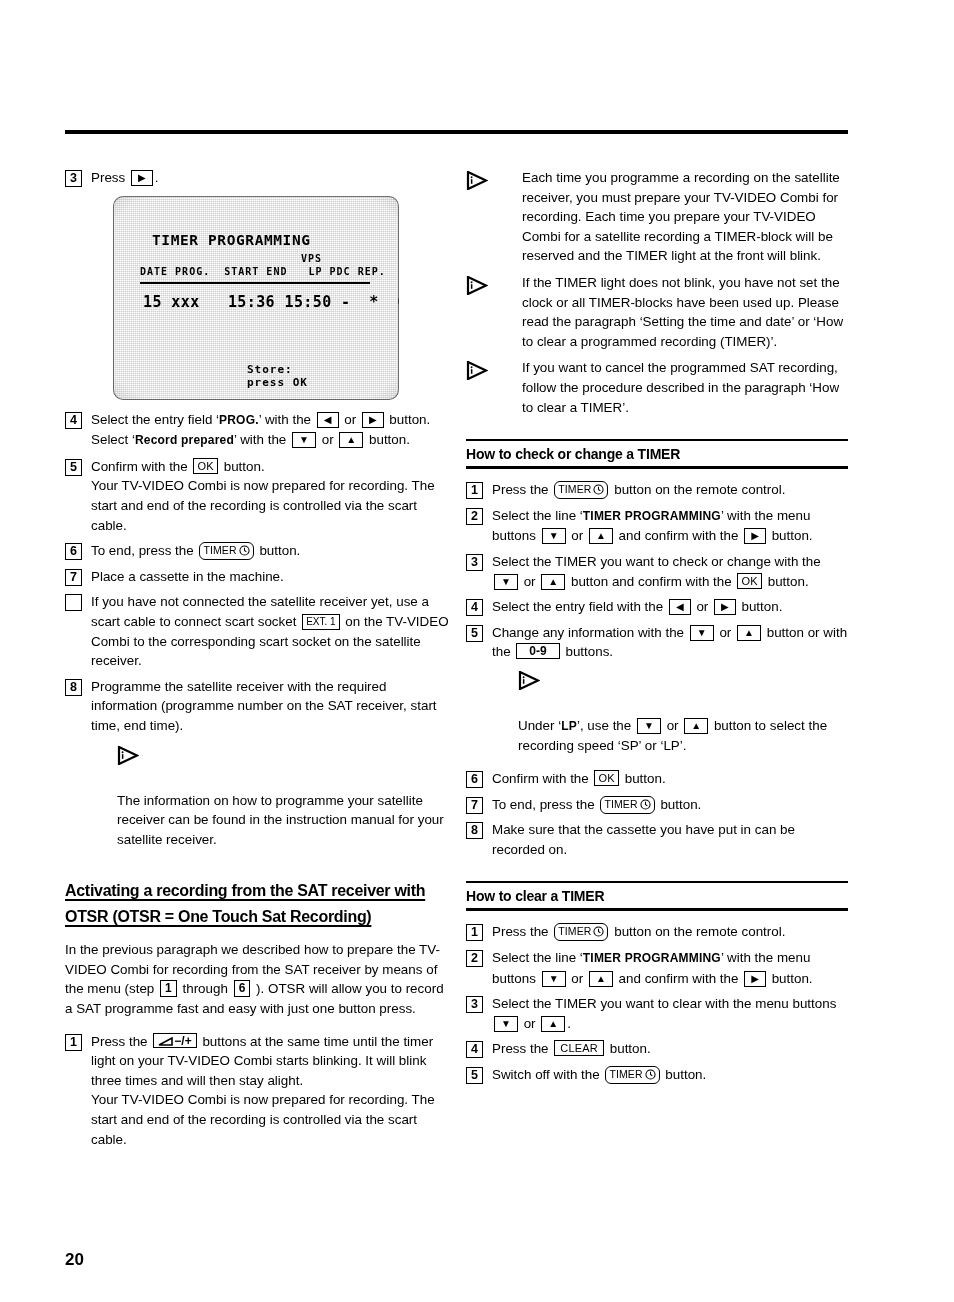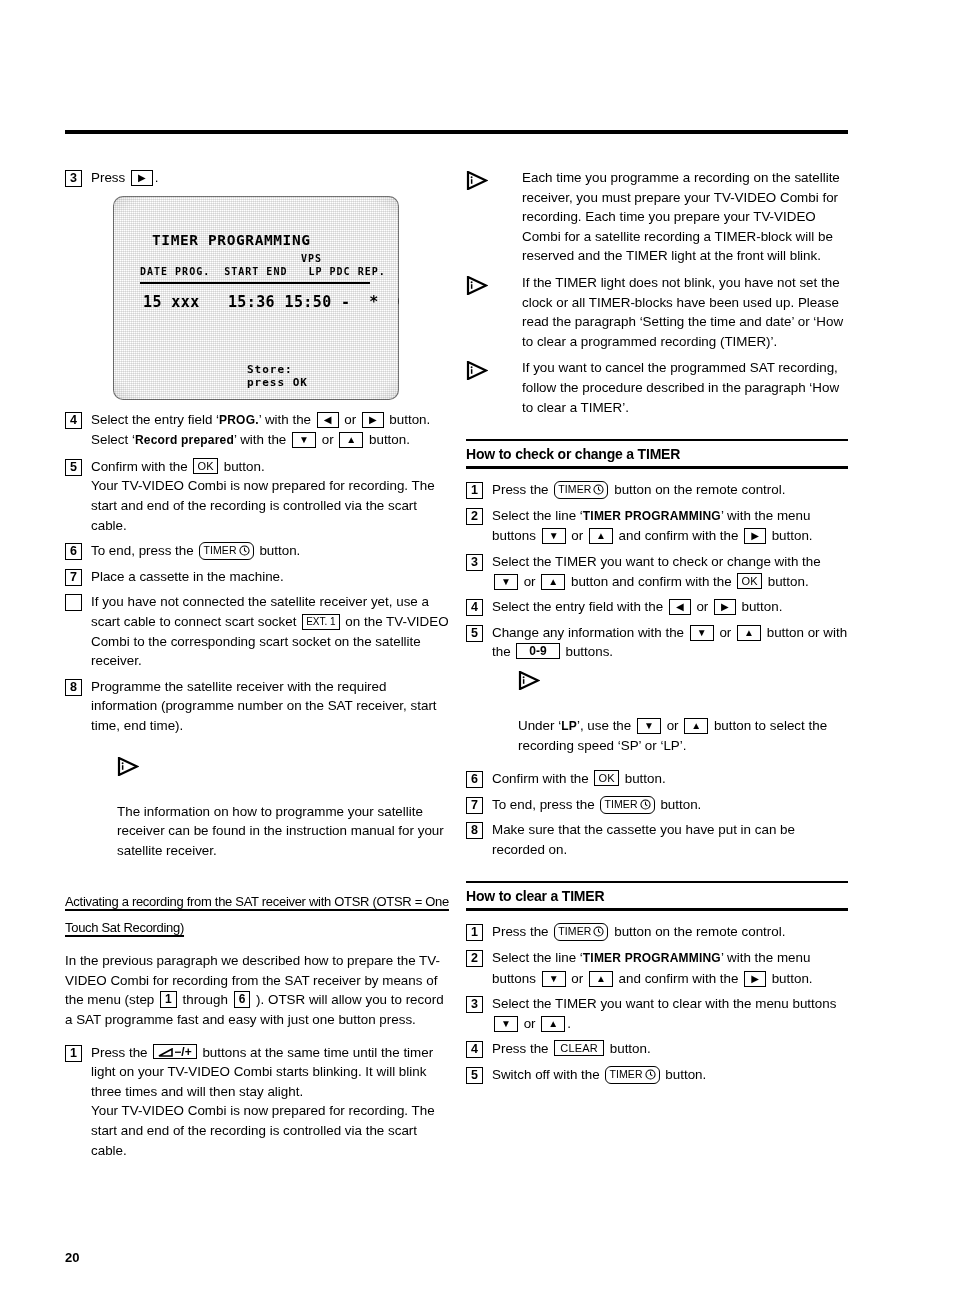--- a/index.html
+++ b/index.html
@@ -62,21 +62,21 @@
 
   
   .sec{margin-top:22px;}
   .sec .rule-top{height:2px;background:#000;width:100%;}
   .sec h2{
     font-size:14px;font-weight:bold;margin:5px 0 4px 0;letter-spacing:-0.2px;
   }
   .sec .rule-bot{height:3px;background:#000;width:100%;margin-bottom:11px;}
 
   .h-underline{
-    font-size:13px;font-weight:normal;line-height:26px;margin:22px 0 10px 0;
+    font-size:16px;font-weight:bold;line-height:26px;margin:22px 0 10px 0;
     letter-spacing:-0.3px;
   }
   .h-underline span{
     text-decoration:underline;text-decoration-thickness:2.4px;text-underline-offset:3px;
   }
 
   
   .tv-wrap{margin:8px 0 10px 48px;}
   .tv{
     position:relative;width:286px;height:204px;
@@ -105,21 +105,21 @@
     font-weight:bold;font-size:10px;letter-spacing:1px;white-space:pre;}
   .tv-hr{position:absolute;left:11px;top:73px;width:230px;height:2.2px;background:#000;}
   .tv-row{position:absolute;left:14px;top:84px;font-family:"DejaVu Sans Mono", monospace;
     font-weight:bold;font-size:15px;letter-spacing:.4px;white-space:pre;}
   .tv-store1{position:absolute;left:118px;top:154px;font-family:"DejaVu Sans Mono", monospace;
     font-weight:bold;font-size:11px;letter-spacing:1px;}
   .tv-store2{position:absolute;left:118px;top:167px;font-family:"DejaVu Sans Mono", monospace;
     font-weight:bold;font-size:11px;letter-spacing:1px;}
 
   
-  .pageno{position:absolute;left:65px;top:1250px;font-size:13px;font-weight:bold;}
+  .pageno{position:absolute;left:65px;top:1250px;font-size:17px;font-weight:bold;}
 </style>
 </head>
 <body>
 
 <div class="page">
 
   <div class="top-rule"></div>
 
   <div class="col col-left">
 
@@ -193,21 +193,21 @@
         <span>If you have not connected the satellite receiver yet, use a scart cable to connect scart socket</span>
         <span class="key ext">EXT. 1</span>
         <span>on the TV-VIDEO Combi to the corresponding scart socket on the satellite receiver.</span>
       </div>
     </div>
 
     <div class="step">
       <div class="num">8</div>
       <div class="body">
         <span>Programme the satellite receiver with the required information (programme number on the SAT receiver, start time, end time).</span>
-        <div class="note note-indent" style="margin-top:18px;">
+        <div class="note note-indent" style="margin-top:7px;">
           <div class="iicon">
             <svg width="22" height="19" viewBox="0 0 22 19">
               <path d="M2 1 L2 18 L20 9.5 Z" fill="none" stroke="#000" stroke-width="2.2" stroke-linejoin="miter"></path>
               <circle cx="5.6" cy="6.2" r="0.95" fill="#000"></circle>
               <rect x="4.9" y="8.2" width="1.5" height="4.6" fill="#000"></rect>
             </svg>
           </div>
           <div class="body">The information on how to programme your satellite receiver can be found in the instruction manual for your satellite receiver.</div>
         </div>
       </div>

